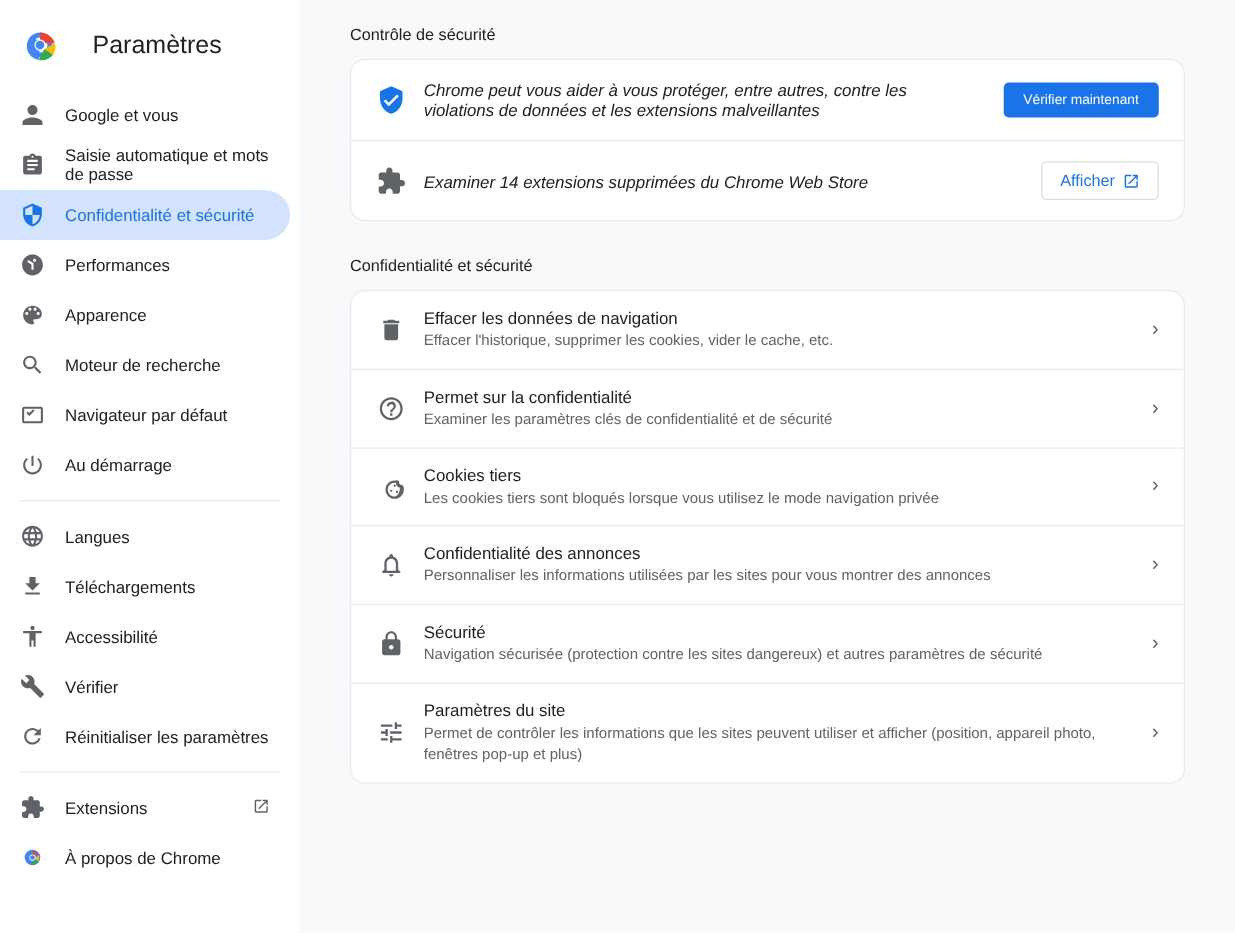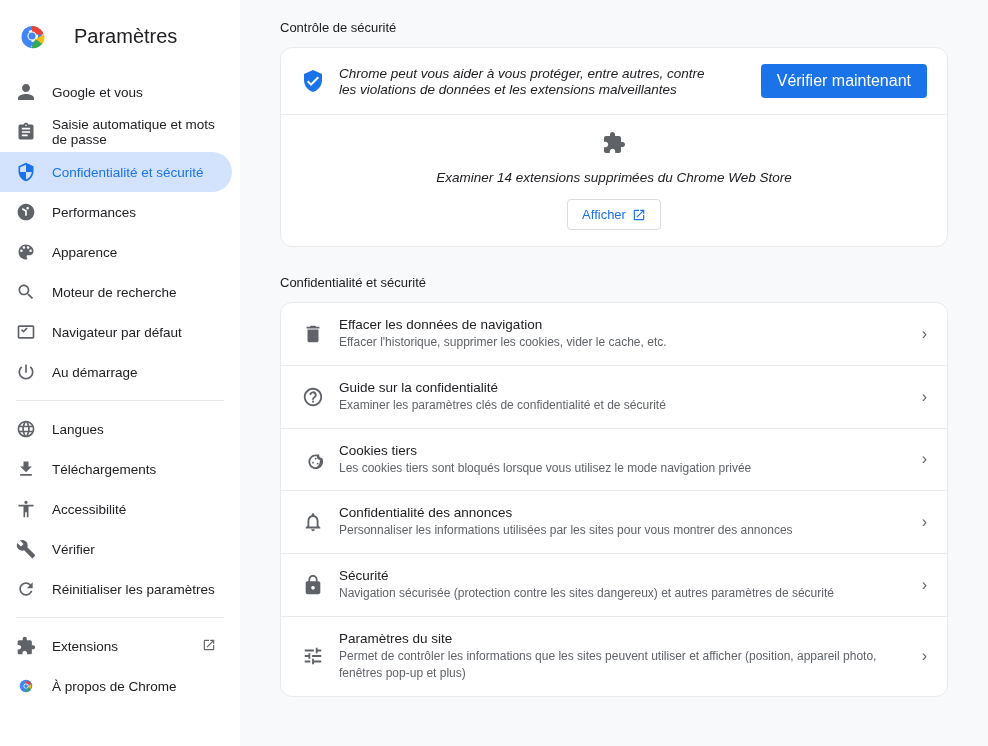--- a/index.html
+++ b/index.html
@@ -97,31 +97,31 @@
     }
 
     
     .security-check-row {
       display: flex;
       align-items: center;
       padding: 16px 20px;
       gap: 14px;
       border-bottom: 1px solid #e8eaed;
     }
-    .security-check-row:last-child { border-bottom: none; flex-direction: column; }
+    .security-check-row:last-child { border-bottom: none; }
     .row-icon { width: 24px; height: 24px; display: flex; align-items: center; justify-content: center; flex-shrink: 0; color: #5f6368; }
     .row-content { flex: 1; }
     .row-title { font-size: 13.5px; color: #202124; font-style: italic; }
     .btn-primary {
       background: #1a73e8;
       color: #fff;
       border: none;
       border-radius: 4px;
       padding: 8px 16px;
-      font-size: 16px;
+      font-size: 11px;
       cursor: pointer;
       white-space: nowrap;
       font-weight: 500;
       margin-left: 27px;
     }
     .btn-outline {
       background: #fff;
       color: #1a73e8;
       border: 1px solid #dadce0;
       border-radius: 4px;
@@ -365,21 +365,21 @@
       <span class="chevron-icon">›</span>
     </div>
 
     <div class="privacy-row">
       <span class="row-icon">
         <svg width="22" height="22" viewBox="0 0 24 24" fill="#5f6368">
             <path d="M12 2C6.48 2 2 6.48 2 12s4.48 10 10 10 10-4.48 10-10S17.52 2 12 2zm0 18c-4.41 0-8-3.59-8-8s3.59-8 8-8 8 3.59 8 8-3.59 8-8 8zm-1-4h2v2h-2zm1.61-9.96c-2.06-.3-3.88.97-4.43 2.79-.18.58.26 1.17.87 1.17h.2c.41 0 .74-.29.88-.67.32-.89 1.27-1.5 2.3-1.28.95.2 1.65 1.13 1.57 2.1-.1 1.34-1.62 1.63-2.45 2.88 0 .01-.01.01-.01.02-.01.02-.02.03-.03.05-.09.15-.18.32-.25.5-.01.03-.03.05-.04.08-.01.02-.01.04-.02.07-.12.34-.2.75-.2 1.25h2c0-.42.11-.77.28-1.07.02-.03.03-.06.05-.09.08-.14.18-.27.28-.39.01-.01.02-.03.03-.04.1-.12.21-.23.33-.34.96-.91 2.26-1.65 2.06-3.87-.17-1.95-1.55-3.57-3.43-3.84z"></path>
           </svg>
       </span>
       <div class="privacy-row-content">
-        <div class="privacy-row-title">Guide sur la confidentialité</div>
+        <div class="privacy-row-title">Permet sur la confidentialité</div>
         <div class="privacy-row-subtitle">Examiner les paramètres clés de confidentialité et de sécurité</div>
       </div>
       <span class="chevron-icon">›</span>
     </div>
 
     <div class="privacy-row">
       <span class="row-icon">
         <svg width="22" height="22" viewBox="0 0 24 24" fill="#5f6368">
             <path d="M21.95 10.99c-1.04.13-2.1-.32-2.74-1.24-.53-.76-.62-1.71-.3-2.54C17.3 7.1 16.07 7 15 7c-4.42 0-8 3.58-8 8s3.58 8 8 8 8-3.58 8-8c0-.68-.09-1.33-.24-1.95l.19-.06zM15 21c-3.31 0-6-2.69-6-6s2.69-6 6-6c.41 0 .81.04 1.2.11-.03.28-.03.57.01.86.07.57.28 1.1.6 1.57.63.91 1.6 1.49 2.67 1.58.02.29.04.58.03.88C19.48 17.02 17.45 21 15 21z"></path>
             <circle cx="15" cy="11.5" r="1"></circle>

